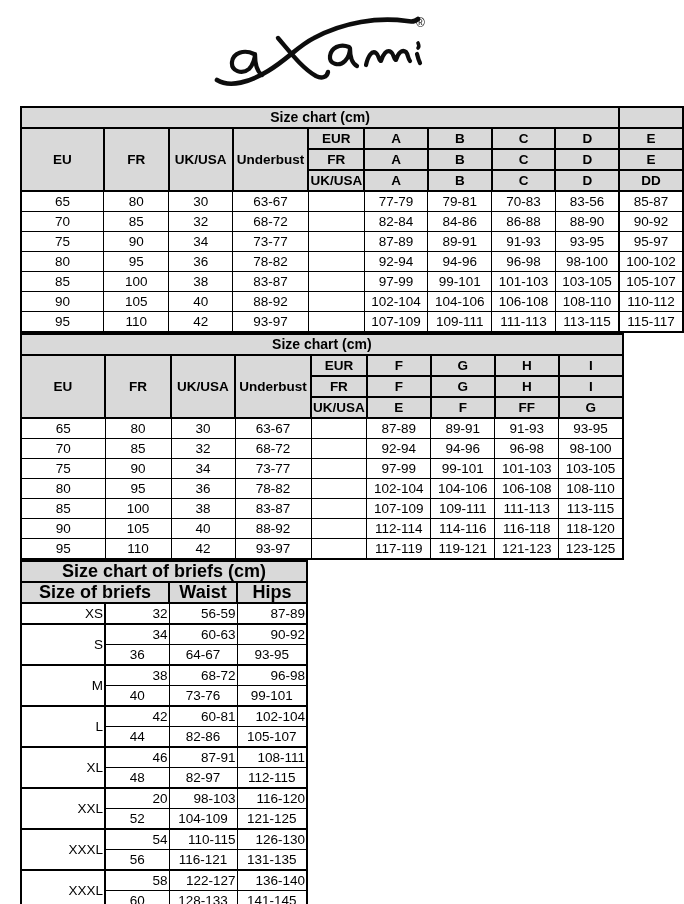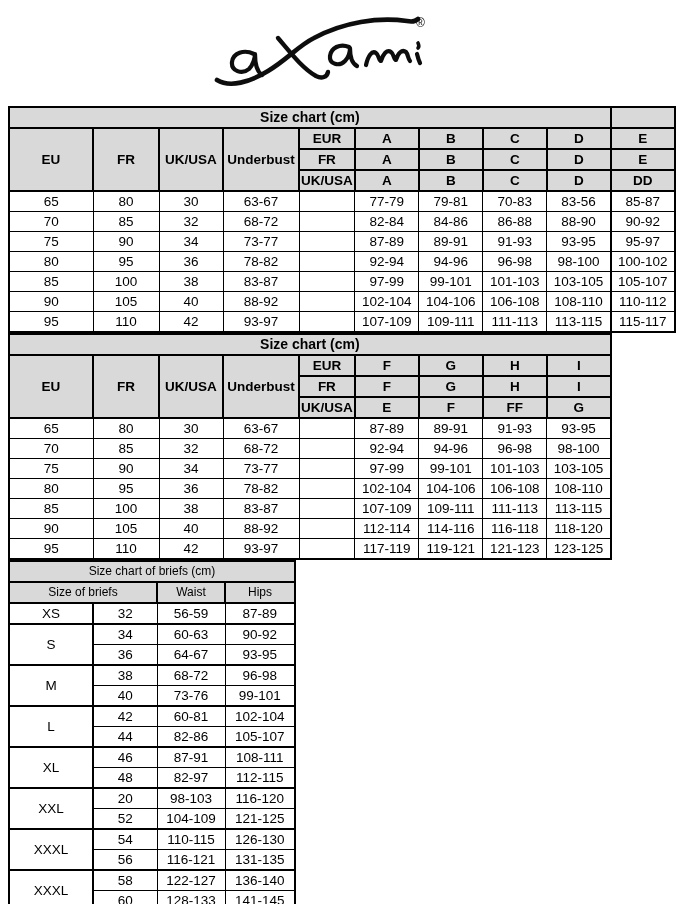--- a/index.html
+++ b/index.html
@@ -6,28 +6,28 @@
   * { box-sizing:border-box; }
   html,body { margin:0; padding:0; background:var(--page); }
   .sheet {
     position:relative; width:684px; height:904px; background:var(--page);
     font-family:"Liberation Sans", sans-serif; color:var(--txt); overflow:hidden;
   }
   .logo-wrap { position:relative; height:106px; }
   .logo-wrap svg { position:absolute; left:214px; top:12px; }
   .sr { position:absolute; width:1px; height:1px; overflow:hidden; clip:rect(0 0 0 0); white-space:nowrap; }
 
-  table { border-collapse:collapse; table-layout:fixed; margin-left:8px; border:2px solid var(--bd); }
+  table { border-collapse:collapse; table-layout:fixed; margin-left:20px; border:2px solid var(--bd); }
   td { border:1px solid var(--bd); height:19px; line-height:19px; padding:0 1px;
        text-align:center; vertical-align:middle; font-size:13.5px; overflow:hidden; white-space:nowrap; }
   .hd { background:var(--hdr-bg); font-weight:bold; border-width:2px; }
   .title { font-size:14px; }
-  .t3hd { background:var(--hdr-bg); font-weight:normal; font-size:12px; border-width:2px; }
+  .t3hd { background:var(--hdr-bg); font-weight:bold; font-size:18px; border-width:2px; }
   .ecol { border-left-width:2px; }
-  #t3 td.group-start { border-top-width:2px; }
+  #t3 td.group-start { border-top-width:2px;text-align:right; }
   #t3 td.size-label { border-left-width:2px; border-right-width:2px; }
 </style>
 </head>
 <body>
 
 <div class="sheet">
 
   <div class="logo-wrap">
     <svg width="215" height="82" viewBox="0 0 215 78">
       <g fill="none" stroke="#0d0d0d" stroke-linecap="round" stroke-linejoin="round">

